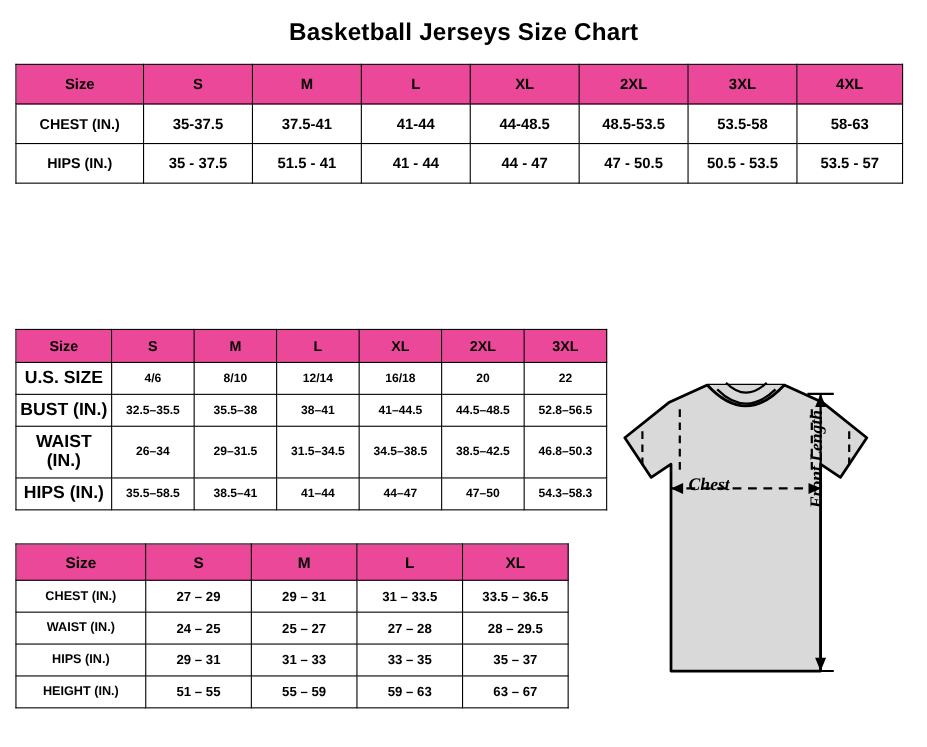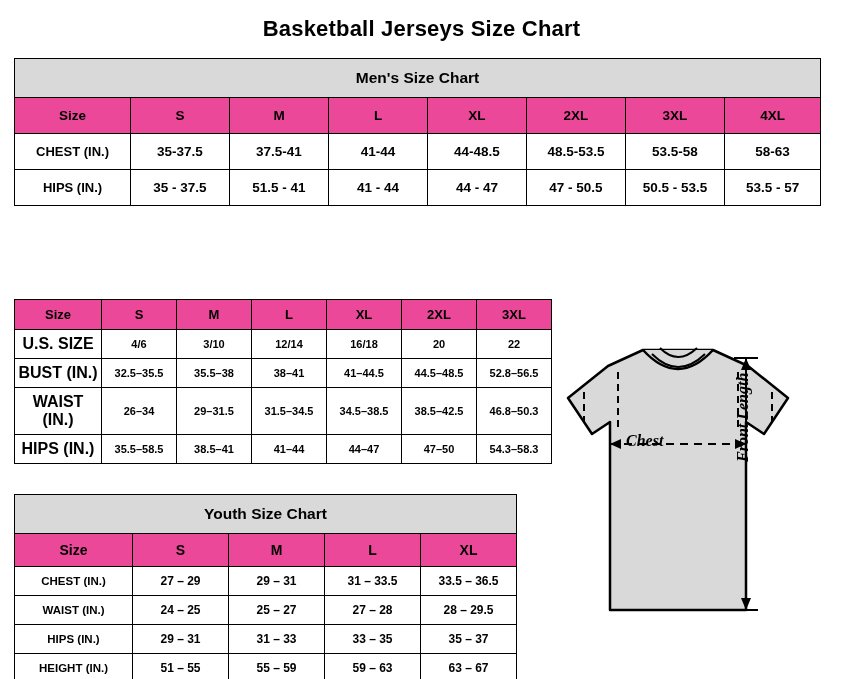--- a/index.html
+++ b/index.html
@@ -132,84 +132,81 @@
   <table id="mens-table">
     <colgroup>
       <col style="width:116px">
       <col style="width:99px">
       <col style="width:99px">
       <col style="width:99px">
       <col style="width:99px">
       <col style="width:99px">
       <col style="width:99px">
       <col style="width:96px">
-    </colgroup>
-    <tbody>
-        <tr>
-      <td class="chart-title" colspan="8">Men's Size Chart</td>
-    </tr>
-    <tr class="hdr-row">
-      <td>Size</td>
-      <td>S</td>
-      <td>M</td>
-      <td>L</td>
-      <td>XL</td>
-      <td>2XL</td>
-      <td>3XL</td>
-      <td>4XL</td>
-    </tr>
-    <tr>
-      <td class="row-label">CHEST (IN.)</td>
-      <td>35-37.5</td>
-      <td>37.5-41</td>
-      <td>41-44</td>
-      <td>44-48.5</td>
-      <td>48.5-53.5</td>
-      <td>53.5-58</td>
-      <td>58-63</td>
-    </tr>
-    <tr>
-      <td class="row-label">HIPS (IN.)</td>
-      <td>35 - 37.5</td>
-      <td>51.5 - 41</td>
-      <td>41 - 44</td>
-      <td>44 - 47</td>
-      <td>47 - 50.5</td>
-      <td>50.5 - 53.5</td>
-      <td>53.5 - 57</td>
-    </tr>
-  </tbody>
-    </table>
-</div>
-
-<div id="womens-wrap">
-  <table id="womens-table">
-    <colgroup>
-      <col style="width:87px">
-      <col style="width:75px">
-      <col style="width:75px">
-      <col style="width:75px">
-      <col style="width:75px">
-      <col style="width:75px">
-      <col style="width:75px">
     </colgroup>
     <tbody>
     <tr class="hdr-row">
       <td>Size</td>
       <td>S</td>
       <td>M</td>
       <td>L</td>
       <td>XL</td>
       <td>2XL</td>
       <td>3XL</td>
+      <td>4XL</td>
+    </tr>
+    <tr>
+      <td class="row-label">CHEST (IN.)</td>
+      <td>35-37.5</td>
+      <td>37.5-41</td>
+      <td>41-44</td>
+      <td>44-48.5</td>
+      <td>48.5-53.5</td>
+      <td>53.5-58</td>
+      <td>58-63</td>
+    </tr>
+    <tr>
+      <td class="row-label">HIPS (IN.)</td>
+      <td>35 - 37.5</td>
+      <td>51.5 - 41</td>
+      <td>41 - 44</td>
+      <td>44 - 47</td>
+      <td>47 - 50.5</td>
+      <td>50.5 - 53.5</td>
+      <td>53.5 - 57</td>
+    </tr>
+  </tbody>
+    </table>
+</div>
+
+<div id="womens-wrap">
+  <table id="womens-table">
+    <colgroup>
+      <col style="width:87px">
+      <col style="width:75px">
+      <col style="width:75px">
+      <col style="width:75px">
+      <col style="width:75px">
+      <col style="width:75px">
+      <col style="width:75px">
+    </colgroup>
+    <tbody>
+    <tr class="hdr-row">
+      <td>Size</td>
+      <td>S</td>
+      <td>M</td>
+      <td>L</td>
+      <td>XL</td>
+      <td>2XL</td>
+      <td>3XL</td>
     </tr>
     <tr>
       <td class="row-label">U.S. SIZE</td>
       <td>4/6</td>
-      <td>3/10</td>
+      <td>8/10</td>
       <td>12/14</td>
       <td>16/18</td>
       <td>20</td>
       <td>22</td>
     </tr>
     <tr>
       <td class="row-label">BUST (IN.)</td>
       <td>32.5–35.5</td>
       <td>35.5–38</td>
       <td>38–41</td>
@@ -242,23 +239,20 @@
 <div id="youth-wrap">
   <table id="youth-table">
     <colgroup>
       <col style="width:118px">
       <col style="width:96px">
       <col style="width:96px">
       <col style="width:96px">
       <col style="width:96px">
     </colgroup>
     <tbody>
-        <tr>
-      <td class="chart-title" colspan="5">Youth Size Chart</td>
-    </tr>
     <tr class="hdr-row">
       <td>Size</td>
       <td>S</td>
       <td>M</td>
       <td>L</td>
       <td>XL</td>
     </tr>
     <tr>
       <td class="row-label">CHEST (IN.)</td>
       <td>27 – 29</td>

